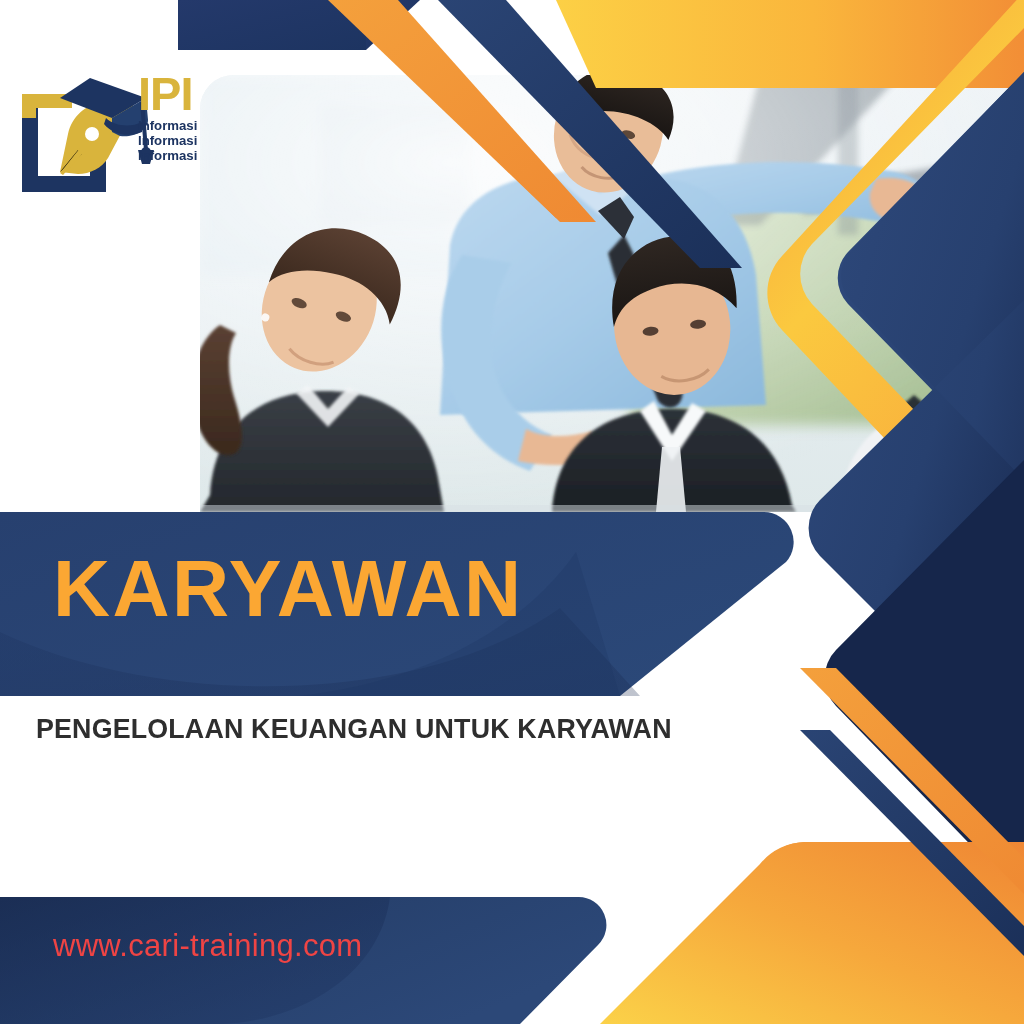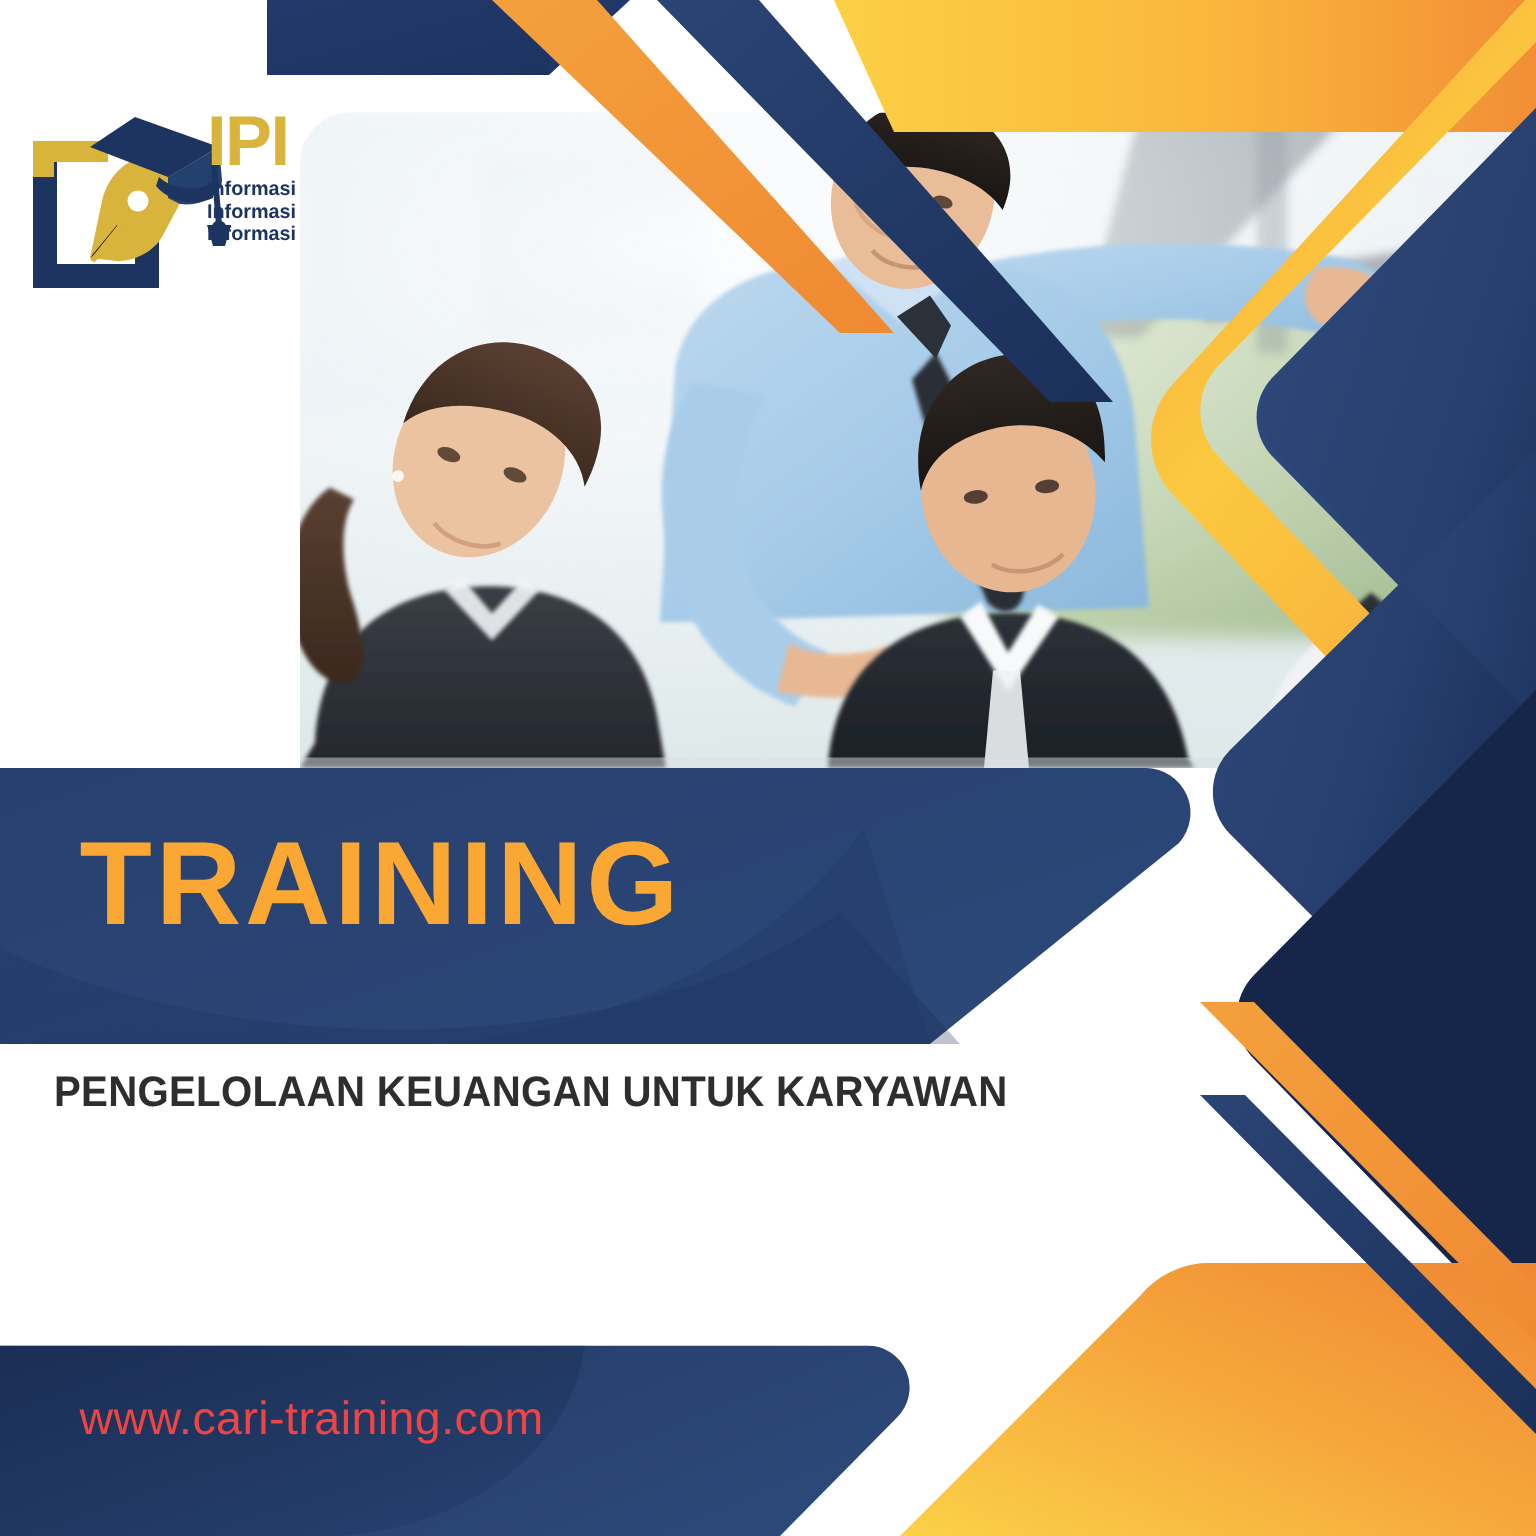--- a/index.html
+++ b/index.html
@@ -334,21 +334,21 @@
           <stop offset="0" stop-color="#1d3461" stop-opacity="0.55"></stop>
           <stop offset="1" stop-color="#16264b" stop-opacity="0.55"></stop>
         </linearGradient>
       </defs>
       <path d="M0 0 L764 0 a30 30 0 0 1 22 50 L620 184 L0 184 Z" fill="url(#gTB)"></path>
 
       <path d="M0 184 L0 120 C160 196, 420 196, 560 96 L640 184 Z" fill="url(#gTBdark)" opacity="0.5"></path>
       <path d="M300 184 C420 170, 520 120, 576 40 L620 184 Z" fill="#1d3461" opacity="0.25"></path>
     </svg>
   </div>
-  <div class="title-text">TRAINING</div>
+  <div class="title-text">KARYAWAN</div>
 
   <div class="subtitle">PENGELOLAAN KEUANGAN UNTUK KARYAWAN</div>
 
   <div class="footer-banner">
     <svg width="700" height="127" viewBox="0 0 700 127" aria-hidden="true">
       <defs>
         <linearGradient id="gFB" x1="0" y1="0" x2="1" y2="0.5">
           <stop offset="0" stop-color="#223a63"></stop>
           <stop offset="1" stop-color="#2c4878"></stop>
         </linearGradient>

